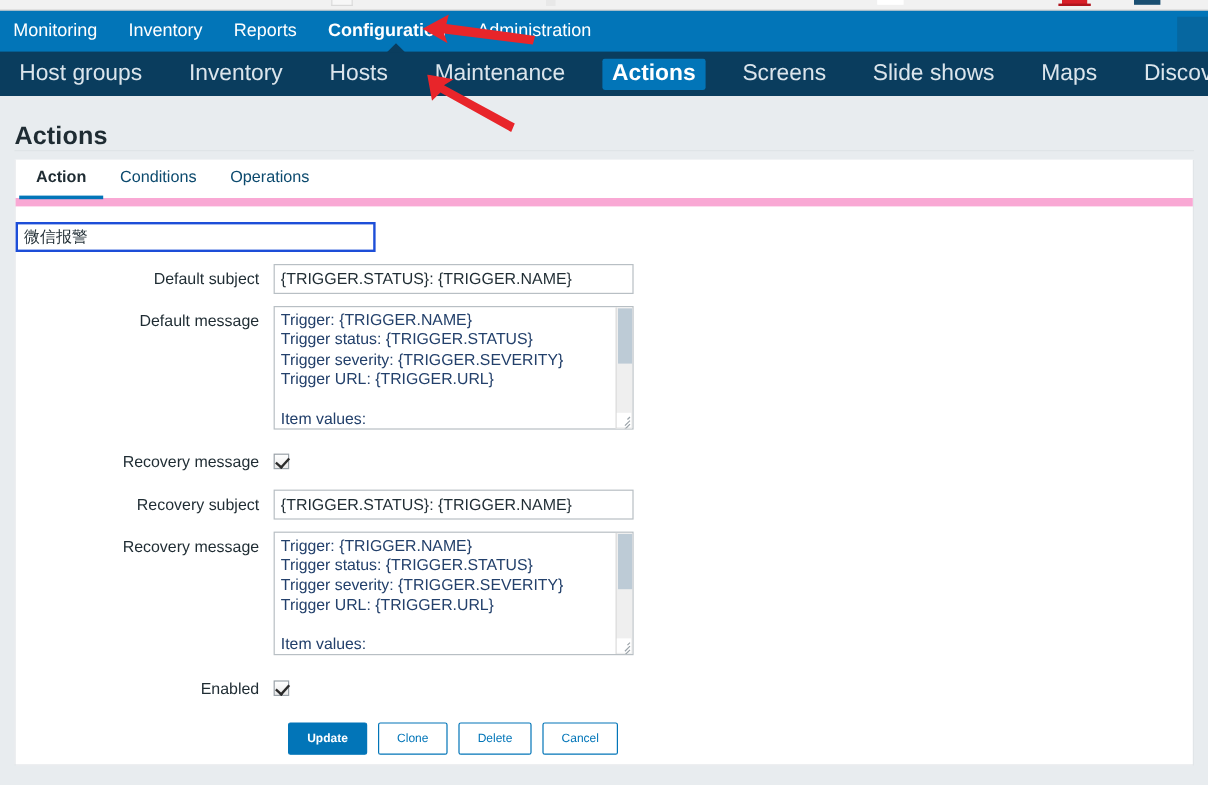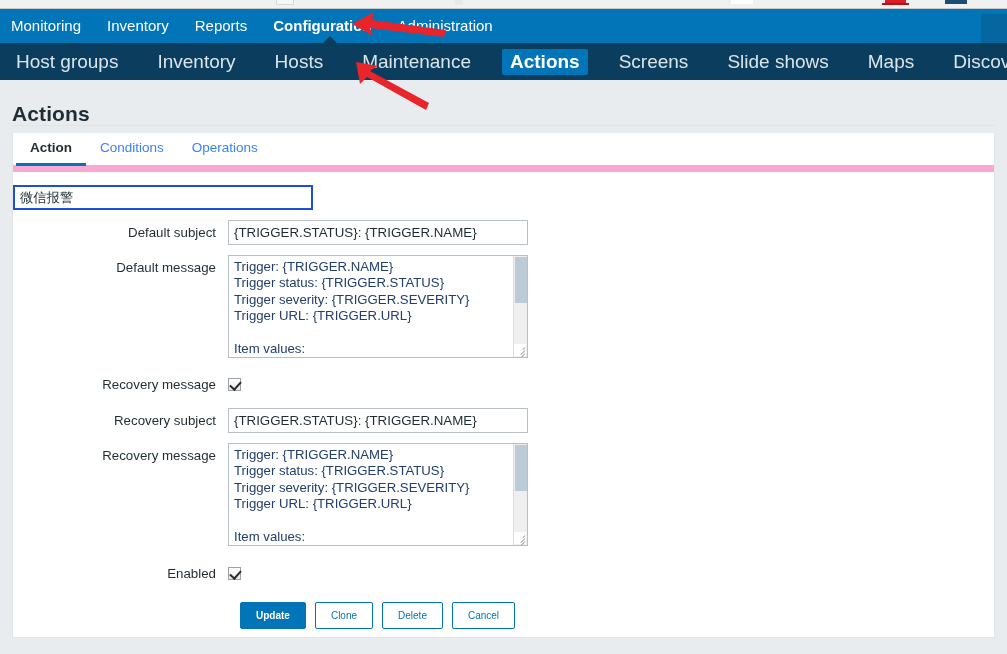--- a/index.html
+++ b/index.html
@@ -118,21 +118,21 @@
 
   
   .tabs {
     display: flex; align-items: flex-end;
     height: 39px;
     border-bottom: 7px solid #f9a8d4;
     padding-left: 3px;
   }
   .tab {
     font-size: 13.5px;
-    color: #3b82f6;
+    color: #0c4a6e;
     padding: 0 14px 10px 14px;
     cursor: pointer;
     position: relative;
     line-height: 14px;
   }
   .tab.active {
     color: #1f2c33;
     font-weight: bold;
   }
   .tab.active::after {

